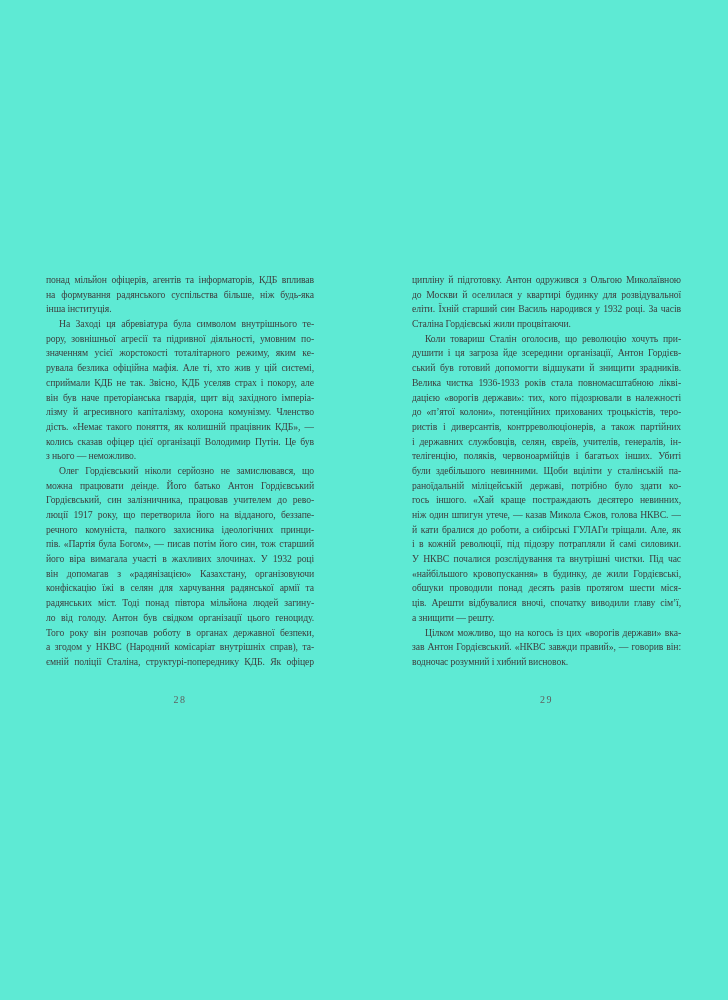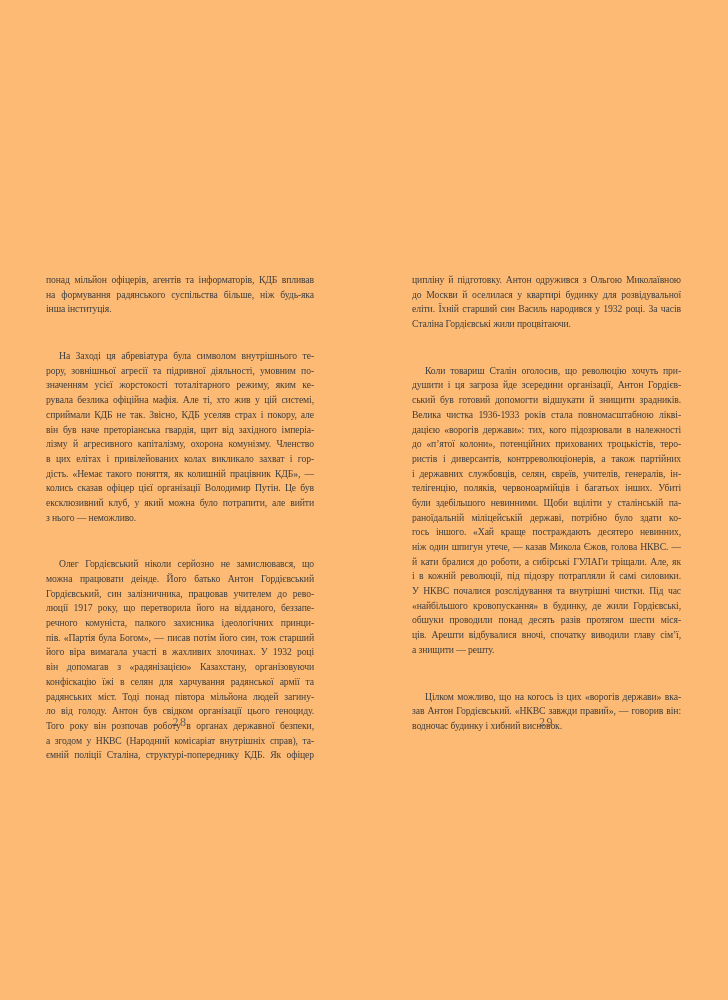--- a/index.html
+++ b/index.html
@@ -10,21 +10,21 @@
     width: 728px;
     height: 1000px;
     background: #ffffff;
     font-family: "Liberation Serif", serif;
     overflow: hidden;
   }
   .spread {
     position: relative;
     width: 728px;
     height: 1000px;
-    background: #fdba74;
+    background: #5eead4;
   }
   .page {
     position: absolute;
     top: 0;
     height: 1000px;
   }
   .page-left  { left: 46px;  width: 268px; }
   .page-right { left: 412px; width: 269px; }
   .text-block {
     position: absolute;
@@ -36,29 +36,29 @@
     height: 14.7px;
     line-height: 14.7px;
     font-size: 9.7px;
     letter-spacing: -0.12px;
     color: #3e3e3e;
     text-align: justify;
     text-align-last: justify;
     overflow: hidden;
     white-space: normal;
   }
-  .line.indent { text-indent: 13px; margin-top: 32px; }
+  .line.indent { text-indent: 13px; }
   .line.par-end { text-align-last: left; }
   .page-number {
     position: absolute;
-    top: 715px;
+    top: 694px;
     left: 0;
     right: 0;
     text-align: center;
-    font-size: 12px;
+    font-size: 10px;
     letter-spacing: 1.5px;
     color: #5f5f5f;
   }
 </style>
 </head>
 <body>
 
 <div class="spread">
 
   <section class="page page-left">
@@ -66,24 +66,22 @@
         <div class="line">понад мільйон офіцерів, агентів та інформаторів, КДБ впливав</div>
         <div class="line">на формування радянського суспільства більше, ніж будь-яка</div>
         <div class="line par-end">інша інституція.</div>
         <div class="line indent">На Заході ця абревіатура була символом внутрішнього те-</div>
         <div class="line">рору, зовнішньої агресії та підривної діяльності, умовним по-</div>
         <div class="line">значенням усієї жорстокості тоталітарного режиму, яким ке-</div>
         <div class="line">рувала безлика офіційна мафія. Але ті, хто жив у цій системі,</div>
         <div class="line">сприймали КДБ не так. Звісно, КДБ уселяв страх і покору, але</div>
         <div class="line">він був наче преторіанська гвардія, щит від західного імперіа-</div>
         <div class="line">лізму й агресивного капіталізму, охорона комунізму. Членство</div>
-        <div class="line">в цих елітах і привілейованих колах викликало захват і гор-</div>
         <div class="line">дість. «Немає такого поняття, як колишній працівник КДБ», —</div>
         <div class="line">колись сказав офіцер цієї організації Володимир Путін. Це був</div>
-        <div class="line">ексклюзивний клуб, у який можна було потрапити, але вийти</div>
         <div class="line par-end">з нього — неможливо.</div>
         <div class="line indent">Олег Гордієвський ніколи серйозно не замислювався, що</div>
         <div class="line">можна працювати деінде. Його батько Антон Гордієвський</div>
         <div class="line">Гордієвський, син залізничника, працював учителем до рево-</div>
         <div class="line">люції 1917 року, що перетворила його на відданого, беззапе-</div>
         <div class="line">речного комуніста, палкого захисника ідеологічних принци-</div>
         <div class="line">пів. «Партія була Богом», — писав потім його син, тож старший</div>
         <div class="line">його віра вимагала участі в жахливих злочинах. У 1932 році</div>
         <div class="line">він допомагав з «радянізацією» Казахстану, організовуючи</div>
         <div class="line">конфіскацію їжі в селян для харчування радянської армії та</div>
@@ -117,18 +115,18 @@
         <div class="line">ніж один шпигун утече, — казав Микола Єжов, голова НКВС. —</div>
         <div class="line">й кати бралися до роботи, а сибірські ГУЛАГи тріщали. Але, як</div>
         <div class="line">і в кожній революції, під підозру потрапляли й самі силовики.</div>
         <div class="line">У НКВС почалися розслідування та внутрішні чистки. Під час</div>
         <div class="line">«найбільшого кровопускання» в будинку, де жили Гордієвські,</div>
         <div class="line">обшуки проводили понад десять разів протягом шести міся-</div>
         <div class="line">ців. Арешти відбувалися вночі, спочатку виводили главу сім’ї,</div>
         <div class="line par-end">а знищити — решту.</div>
         <div class="line indent">Цілком можливо, що на когось із цих «ворогів держави» вка-</div>
         <div class="line">зав Антон Гордієвський. «НКВС завжди правий», — говорив він:</div>
-        <div class="line par-end">водночас будинку і хибний висновок.</div>
+        <div class="line par-end">водночас розумний і хибний висновок.</div>
       </div>
     <div class="page-number">29</div>
   </section>
 
 </div>
 
 </body></html>

